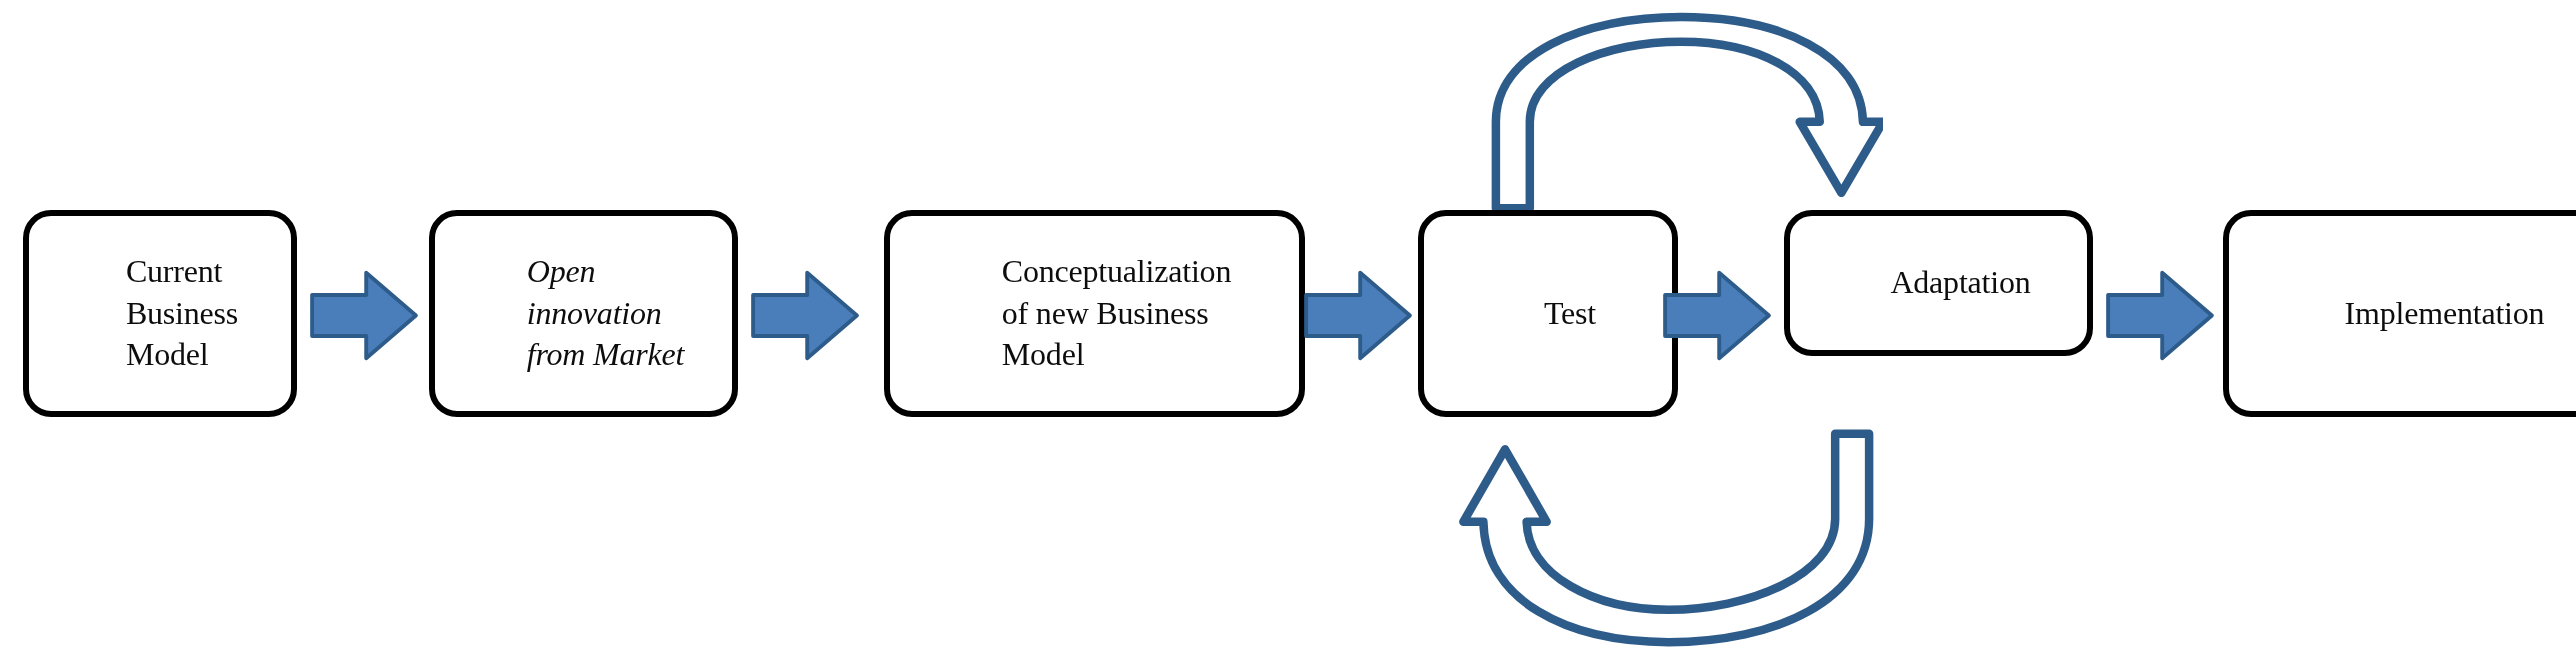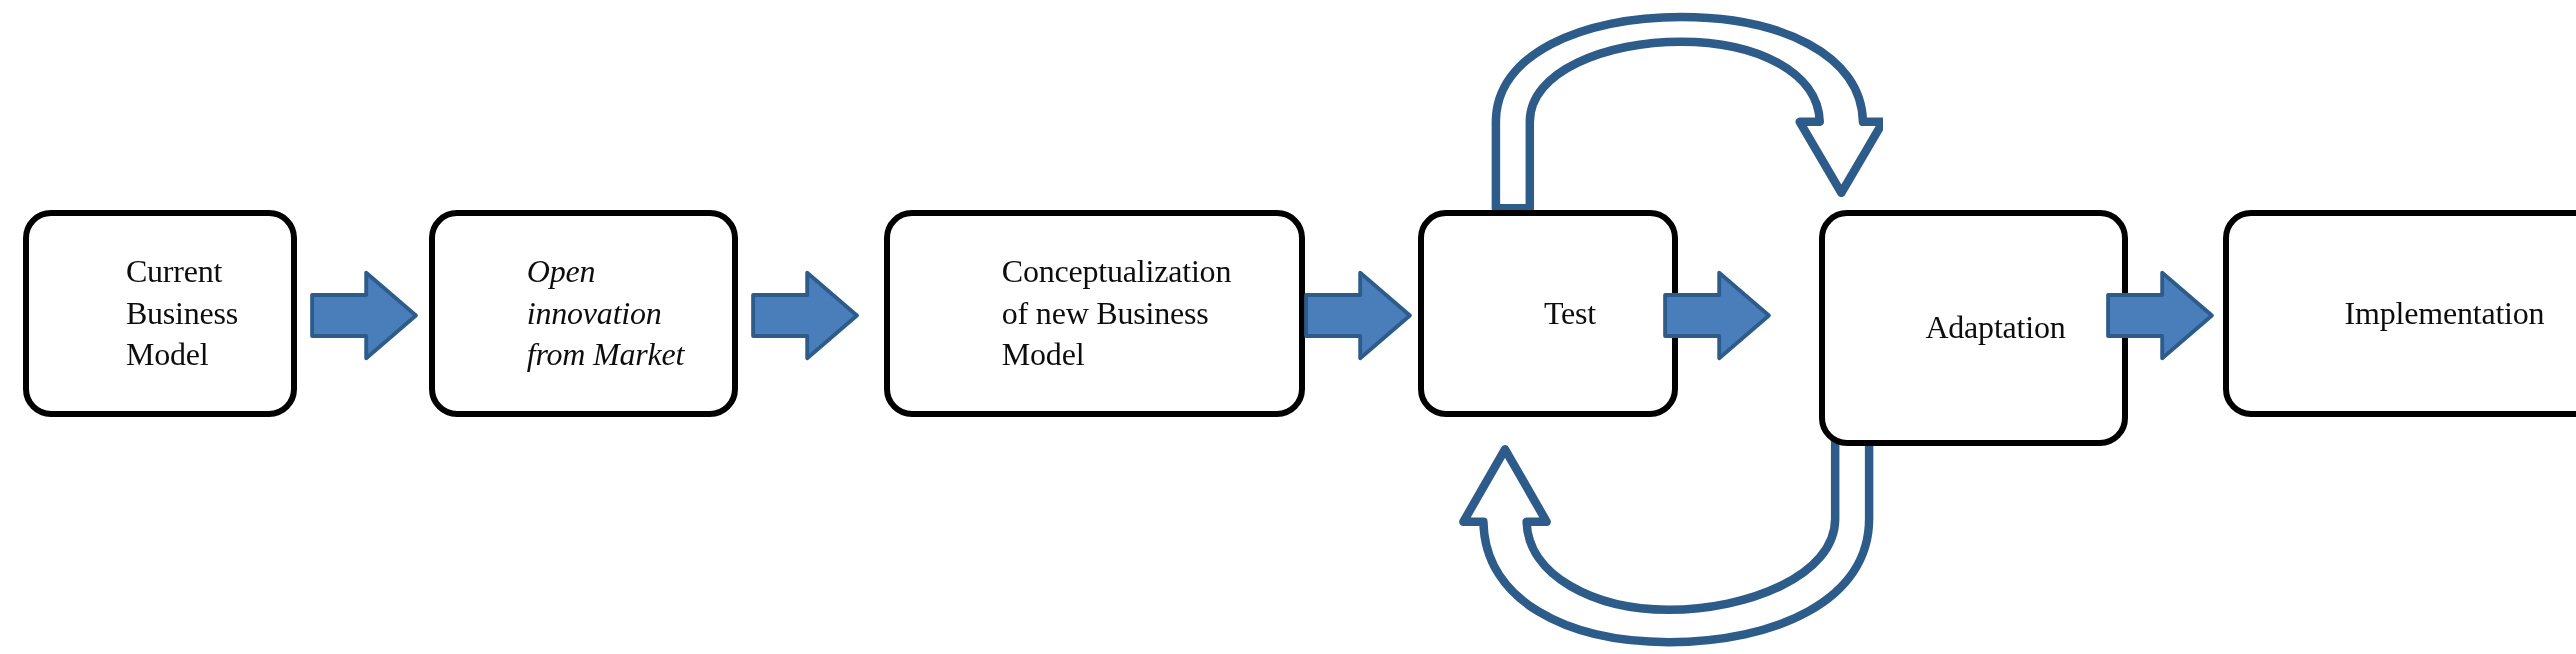--- a/index.html
+++ b/index.html
@@ -112,21 +112,21 @@
 from Market</span>
   </div>
   <div class="process-box" style="left: 870px; top: 210px; width: 421px; height: 207px; margin-left: 14px;">
     <span class="box-label">Conceptualization
 of new Business
 Model</span>
   </div>
   <div class="process-box" style="left: 1418px; top: 210px; width: 260px; height: 207px;">
     <span class="box-label">Test</span>
   </div>
-  <div class="process-box" style="left: 1784px; top: 210px; width: 309px; height: 236px; margin-left: 35px;">
+  <div class="process-box" style="left: 1784px; top: 210px; width: 309px; height: 146px;">
     <span class="box-label">Adaptation</span>
   </div>
   <div class="process-box" style="left: 2223px; top: 210px; width: 399px; height: 207px;">
     <span class="box-label">Implementation</span>
   </div>
 
   <div class="block-arrow" style="left: 309px; top: 269px;">
       <svg width="110" height="93" viewBox="0 0 142 120" xmlns="http://www.w3.org/2000/svg">
         <path d="M 4 33.6 L 73.84 33.6 L 73.84 4.8 L 138 60 L 73.84 115.19999999999999 L 73.84 86.39999999999999 L 4 86.39999999999999 Z" fill="#4a7ebb" stroke="#2e5c8a" stroke-width="5" stroke-linejoin="round"></path>
       </svg>

